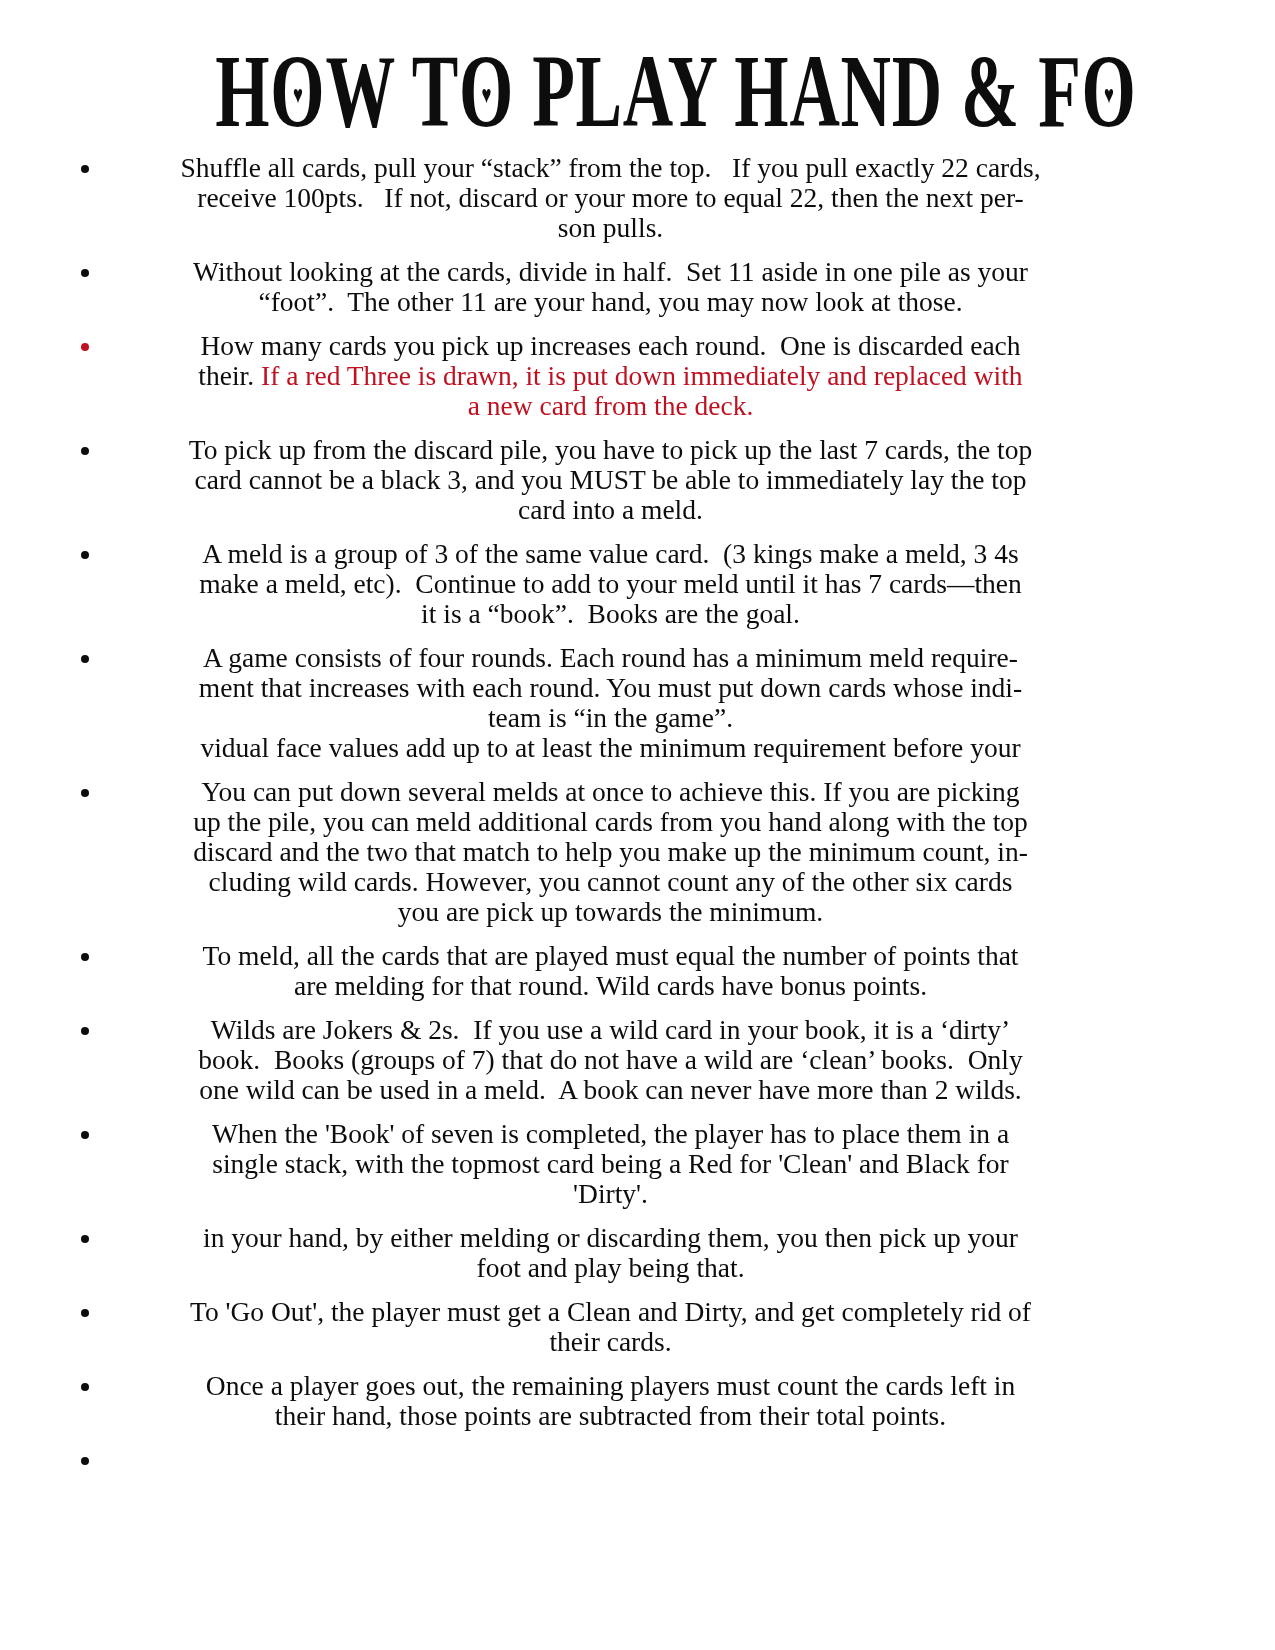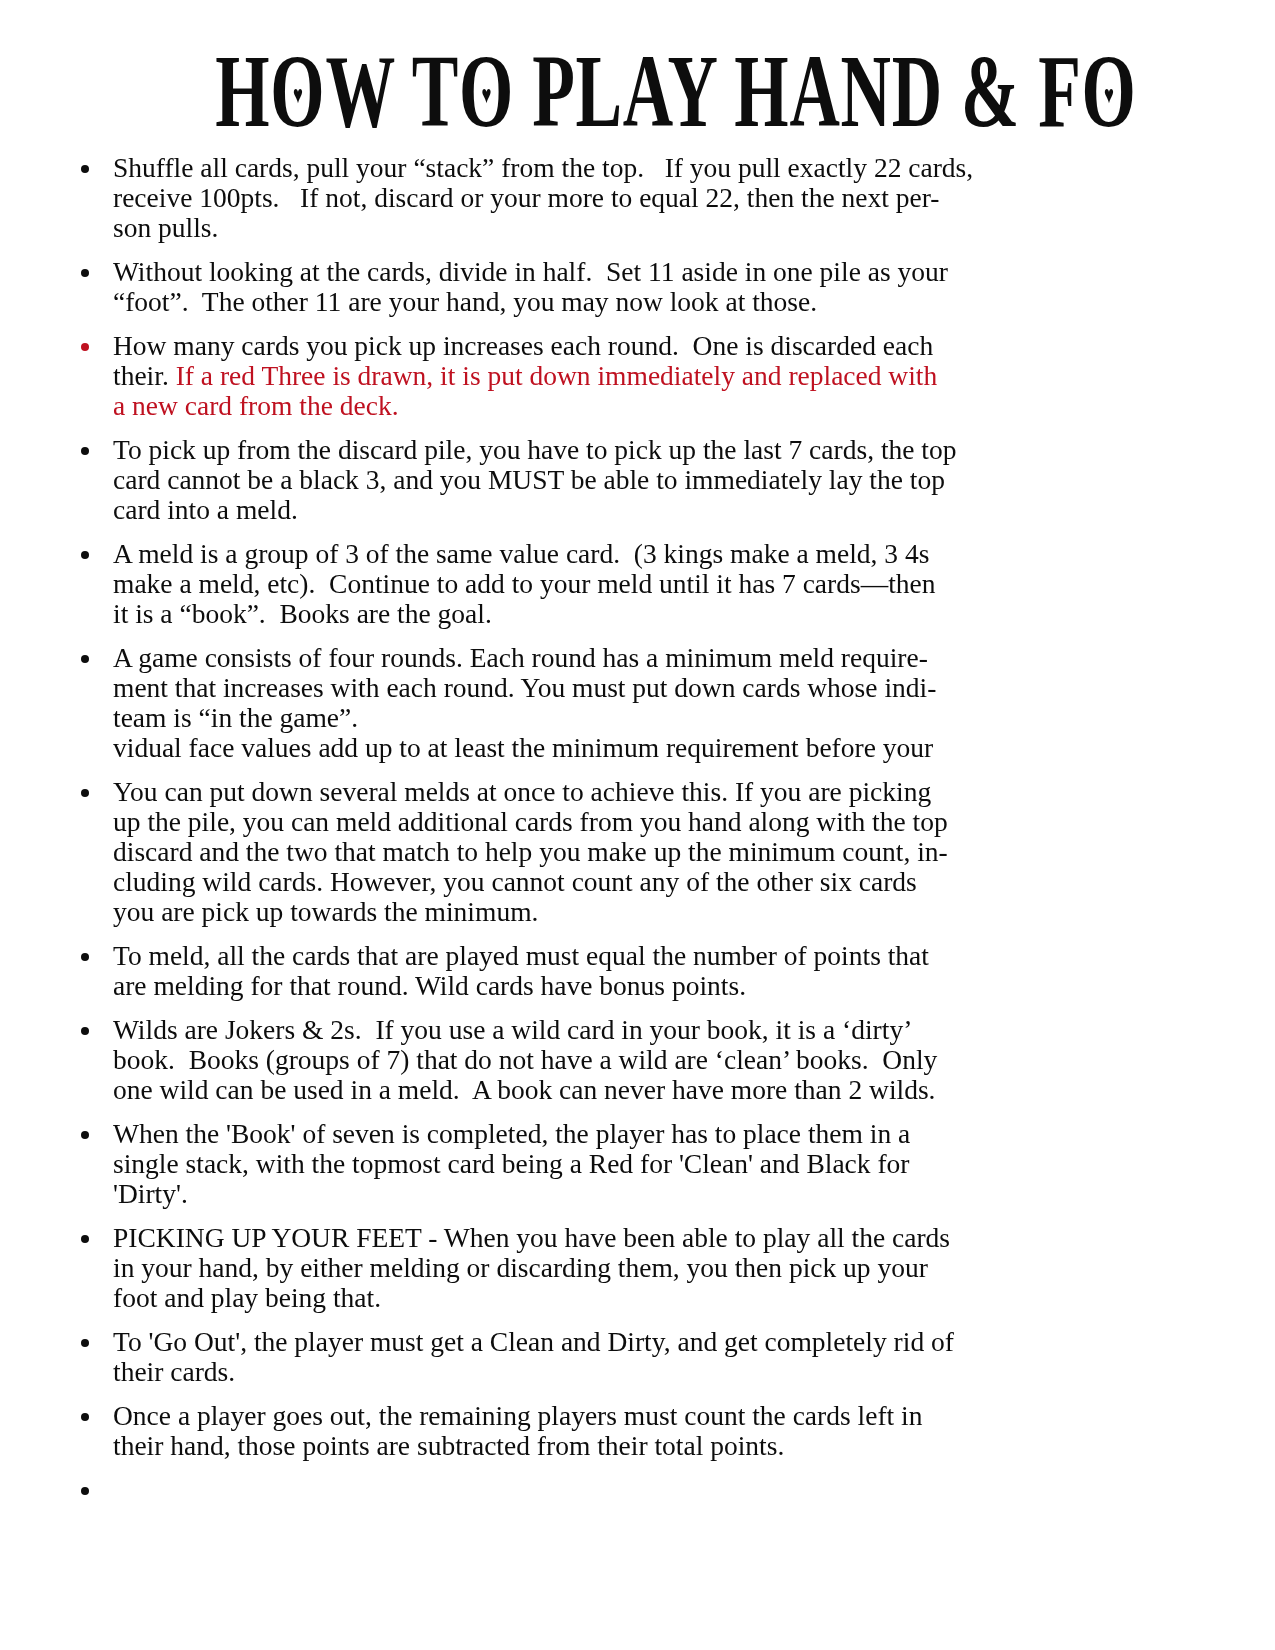--- a/index.html
+++ b/index.html
@@ -73,21 +73,21 @@
   .rule-item .marker {
     position: absolute;
     left: 3px;
     top: 12px;
     width: 8px;
     height: 8px;
     border-radius: 50%;
     background: #0d0d0d;
   }
   .rule-item .marker.red { background: var(--accent-red, #bf1120); }
-  .rule-item .line { white-space: pre; }
+  .rule-item .line { white-space: pre; text-align: center; }
   .seg-red { color: var(--accent-red, #bf1120); }
 </style>
 </head>
 <body>
 
 <div class="page" style="background: rgb(255, 255, 255); color: rgb(13, 13, 13);">
   <h1 class="title"><span class="tchar">H</span><span class="tchar o-heart">O</span><span class="tchar">W</span><span class="tchar"> </span><span class="tchar">T</span><span class="tchar o-heart">O</span><span class="tchar"> </span><span class="tchar">P</span><span class="tchar">L</span><span class="tchar">A</span><span class="tchar">Y</span><span class="tchar"> </span><span class="tchar">H</span><span class="tchar">A</span><span class="tchar">N</span><span class="tchar">D</span><span class="tchar"> </span><span class="tchar">&amp;</span><span class="tchar"> </span><span class="tchar">F</span><span class="tchar o-heart">O</span><span class="tchar o-heart">O</span><span class="tchar">T</span></h1>
   <ul class="rules">
       <li class="rule-item">
         <span class="marker"></span>
@@ -145,21 +145,20 @@
         <div class="line"><span>one wild can be used in a meld.  A book can never have more than 2 wilds.</span></div>
       </li>
       <li class="rule-item">
         <span class="marker"></span>
         <div class="line"><span>When the 'Book' of seven is completed, the player has to place them in a</span></div>
         <div class="line"><span>single stack, with the topmost card being a Red for 'Clean' and Black for</span></div>
         <div class="line"><span>'Dirty'.</span></div>
       </li>
       <li class="rule-item">
         <span class="marker"></span>
-        <div class="line"><span>PICKING UP YOUR FEET - When you have been able to play all the cards</span></div>
         <div class="line"><span>in your hand, by either melding or discarding them, you then pick up your</span></div>
         <div class="line"><span>foot and play being that.</span></div>
       </li>
       <li class="rule-item">
         <span class="marker"></span>
         <div class="line"><span>To 'Go Out', the player must get a Clean and Dirty, and get completely rid of</span></div>
         <div class="line"><span>their cards.</span></div>
       </li>
       <li class="rule-item">
         <span class="marker"></span>

